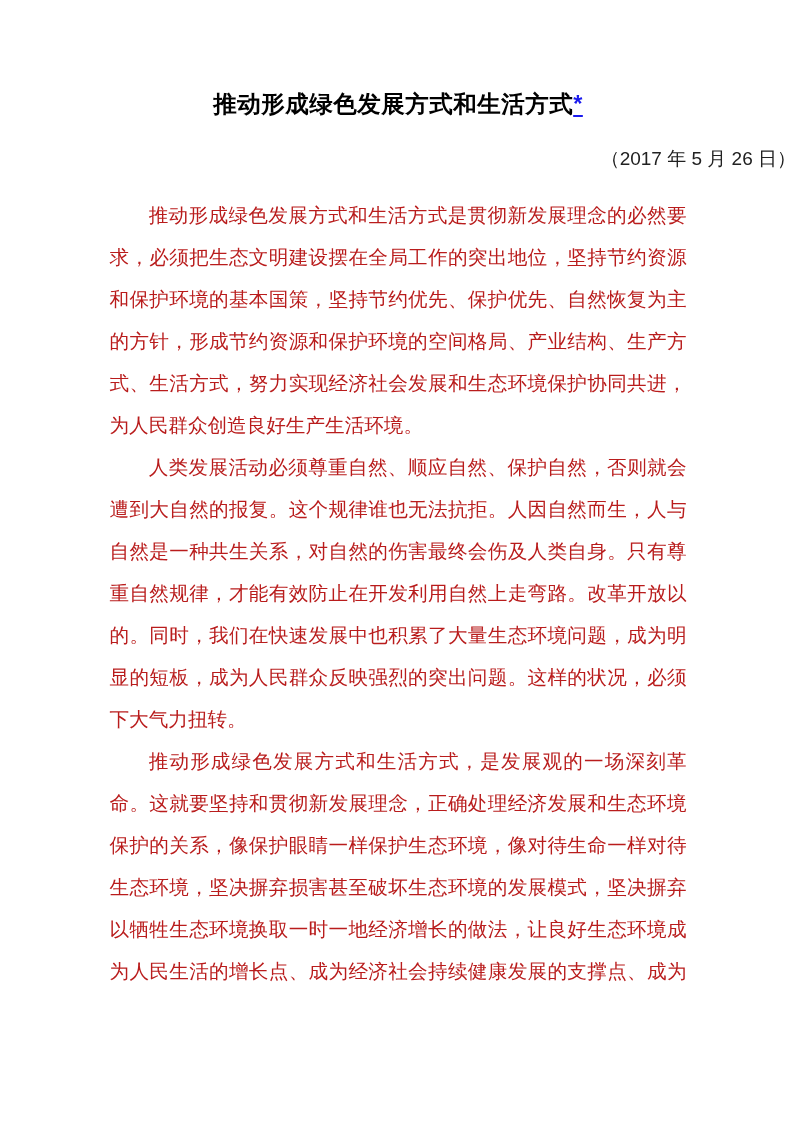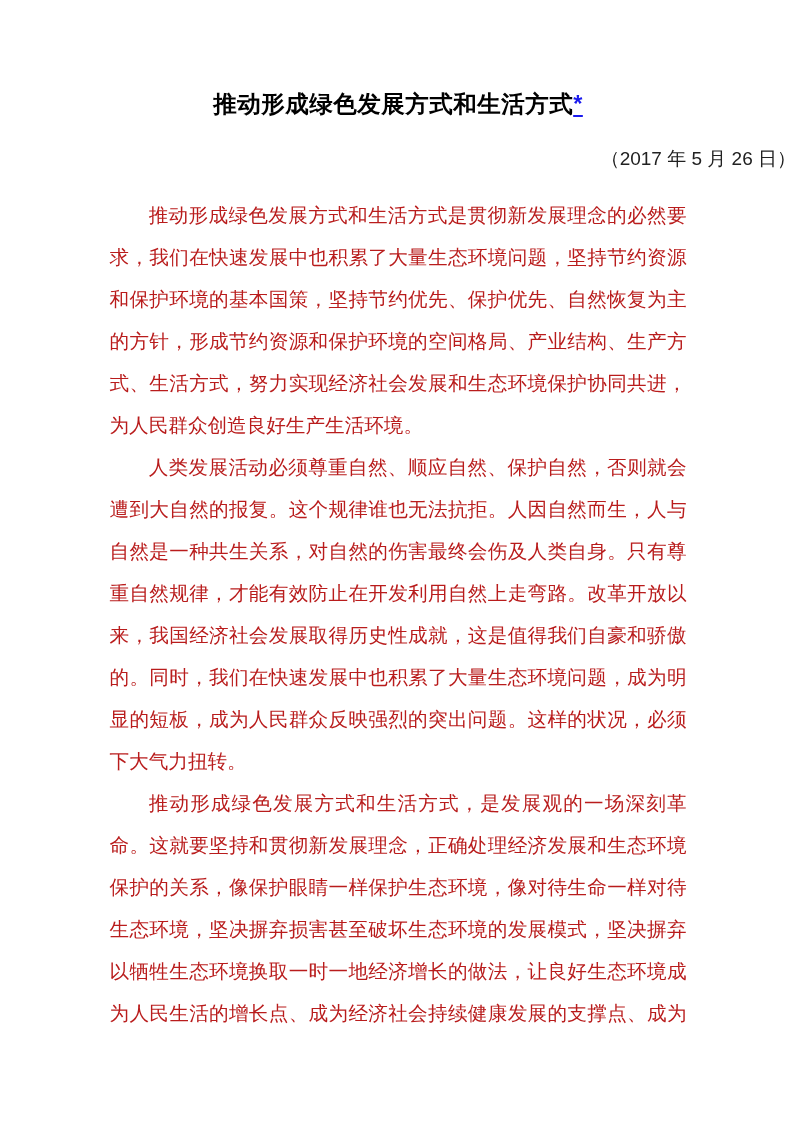--- a/index.html
+++ b/index.html
@@ -61,30 +61,29 @@
 <body>
 
 <div class="page">
 
   <h1 class="title" style="color: rgb(0, 0, 0);"><span>推动形成绿色发展方式和生活方式</span><a class="fn" style="color: rgb(26, 26, 238);">*</a></h1>
 
   <div class="date">（2017 年 5 月 26 日）</div>
 
   <div class="body-text" style="color: #b91c1c;">
       <div class="line first">推动形成绿色发展方式和生活方式是贯彻新发展理念的必然要</div>
-      <div class="line">求，我们在快速发展中也积累了大量生态环境问题，坚持节约资源</div>
+      <div class="line">求，必须把生态文明建设摆在全局工作的突出地位，坚持节约资源</div>
       <div class="line">和保护环境的基本国策，坚持节约优先、保护优先、自然恢复为主</div>
       <div class="line">的方针，形成节约资源和保护环境的空间格局、产业结构、生产方</div>
       <div class="line">式、生活方式，努力实现经济社会发展和生态环境保护协同共进，</div>
       <div class="line last">为人民群众创造良好生产生活环境。</div>
       <div class="line first">人类发展活动必须尊重自然、顺应自然、保护自然，否则就会</div>
       <div class="line">遭到大自然的报复。这个规律谁也无法抗拒。人因自然而生，人与</div>
       <div class="line">自然是一种共生关系，对自然的伤害最终会伤及人类自身。只有尊</div>
       <div class="line">重自然规律，才能有效防止在开发利用自然上走弯路。改革开放以</div>
-      <div class="line">来，我国经济社会发展取得历史性成就，这是值得我们自豪和骄傲</div>
       <div class="line">的。同时，我们在快速发展中也积累了大量生态环境问题，成为明</div>
       <div class="line">显的短板，成为人民群众反映强烈的突出问题。这样的状况，必须</div>
       <div class="line last">下大气力扭转。</div>
       <div class="line first">推动形成绿色发展方式和生活方式，是发展观的一场深刻革</div>
       <div class="line">命。这就要坚持和贯彻新发展理念，正确处理经济发展和生态环境</div>
       <div class="line">保护的关系，像保护眼睛一样保护生态环境，像对待生命一样对待</div>
       <div class="line">生态环境，坚决摒弃损害甚至破坏生态环境的发展模式，坚决摒弃</div>
       <div class="line">以牺牲生态环境换取一时一地经济增长的做法，让良好生态环境成</div>
       <div class="line">为人民生活的增长点、成为经济社会持续健康发展的支撑点、成为</div>
     </div>

